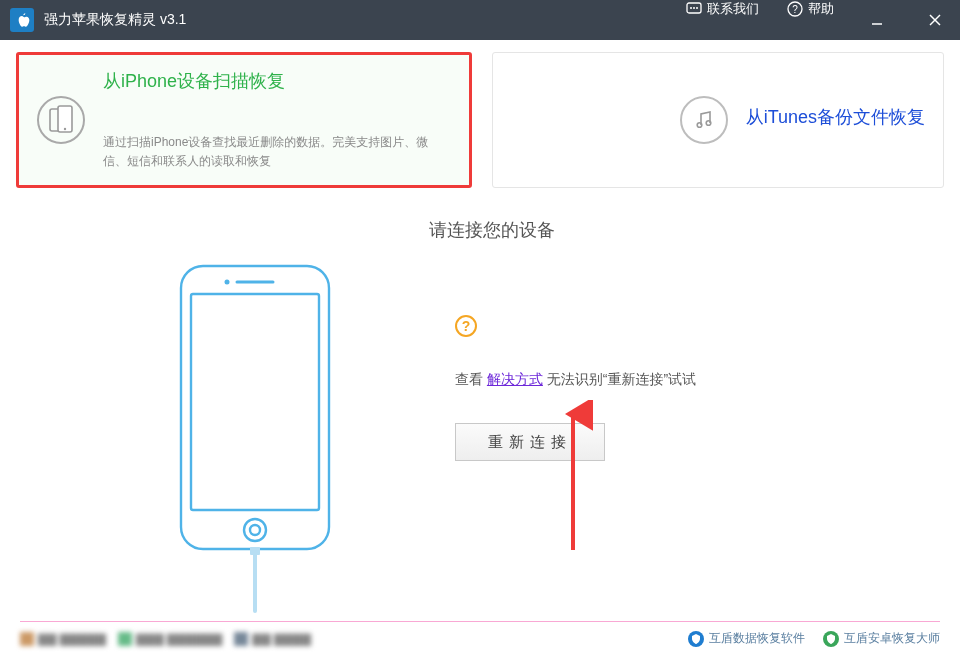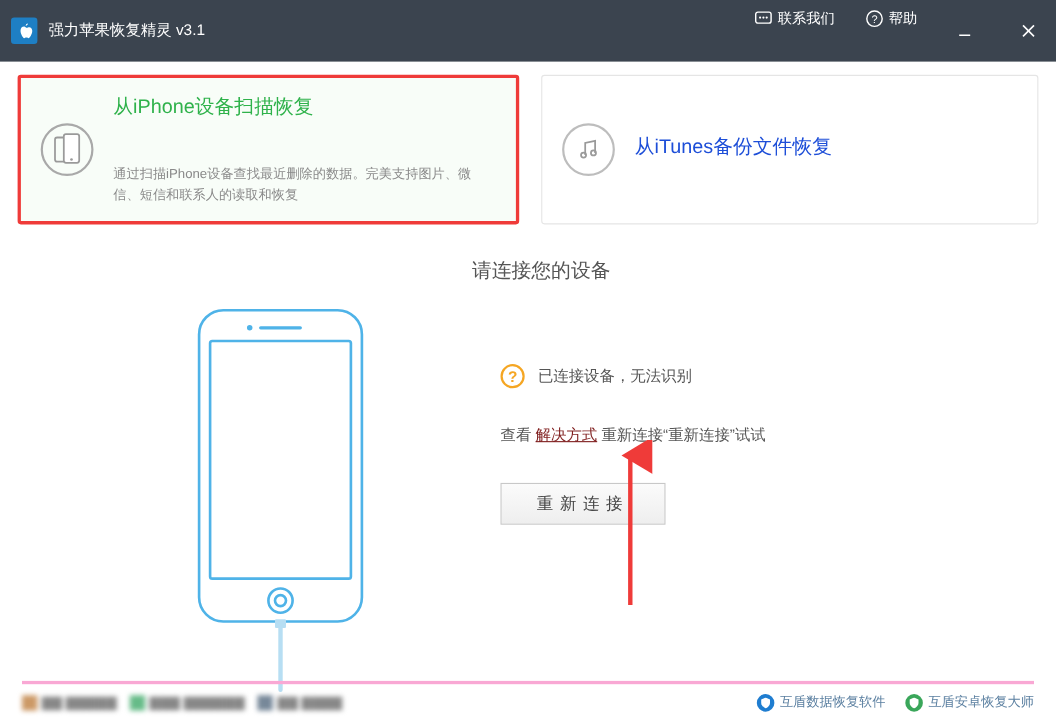--- a/index.html
+++ b/index.html
@@ -1,30 +1,30 @@
 <!DOCTYPE html>
 <html><head>
 <meta charset="utf-8">
 <style>
   * { margin: 0; padding: 0; box-sizing: border-box; font-family: "Microsoft YaHei", Arial, sans-serif; }
   body { width: 960px; height: 653px; background: #fff; overflow: hidden; }
   
   
-  .titlebar { height: 56px; background: #3b444f; display: flex; align-items: center; padding: 0 10px; color: #fff; }
+  .titlebar { height: 40px; background: #3b444f; display: flex; align-items: center; padding: 0 10px; color: #fff; }
   .titlebar .app-icon { width: 24px; height: 24px; background: #1e7fc4; border-radius: 3px; display: flex; align-items: center; justify-content: center; margin-right: 10px; }
   .titlebar .app-icon svg { width: 16px; height: 16px; fill: #fff; }
   .titlebar .title { font-size: 14px; flex: 1; }
   .titlebar .right { display: flex; align-items: flex-start; gap: 28px; font-size: 13px; }
   .titlebar .right .item { display: flex; align-items: center; gap: 5px; cursor: pointer; }
   .titlebar .winbtn { width: 30px; height: 40px; display: flex; align-items: center; justify-content: center; cursor: pointer; }
   .titlebar .winbtn svg { stroke: #fff; fill: none; }
   
   
   .modes { display: flex; padding: 12px 16px 0 16px; gap: 20px; }
-  .mode-card { flex: 1; display: flex; align-items: center; padding: 14px 18px; border: 1px solid #e5e5e5; border-radius: 3px; cursor: pointer; }
+  .mode-card { flex: 1; display: flex; align-items: center; padding: 14px 18px; border: 1px solid #e5e5e5; border-radius: 3px; cursor: pointer; justify-content: flex-end; }
   .mode-card.active { border: 3px solid #ef3b39; background: #f8fdf8; }
   .mode-card .icon { width: 48px; height: 48px; border: 2px solid #bdbdbd; border-radius: 50%; display: flex; align-items: center; justify-content: center; margin-right: 18px; flex-shrink: 0; }
   .mode-card.active .icon { border-color: #a9a9a9; }
   .mode-card .texts .t1 { font-size: 18px; color: #1d4ed8; margin-bottom: 6px; }
   .mode-card.active .texts .t1 { color: #2fb24b; }
   .mode-card .texts .t2 { font-size: 12px; color: #8a8a8a; line-height: 1.6; margin-top: 40px; }
   
   
   .main { padding: 30px 0 0 0; }
   .heading { text-align: center; font-size: 18px; color: #555; margin-bottom: 18px; padding-left: 24px; }
@@ -36,28 +36,28 @@
   .phone svg { width: 100%; height: 100%; }
   .cable { width: 4px; height: 60px; background: #b7def3; margin-top: -2px; border-radius: 2px; position: relative;}
   .cable::before { content:''; position:absolute; top:-6px; left:-3px; width:10px; height:8px; background:#b7def3; border-radius:1px;}
   
   
   .status-side { width: 330px; padding-top: 55px; }
   .status-row { display: flex; align-items: center; gap: 12px; margin-bottom: 34px; }
   .status-row .qmark { width: 22px; height: 22px; border: 2px solid #f5a623; border-radius: 50%; color: #f5a623; display: flex; align-items: center; justify-content: center; font-size: 14px; font-weight: bold; }
   .status-row .msg { font-size: 14px; color: #555; }
   .hint-row { font-size: 14px; color: #555; margin-bottom: 34px; }
-  .hint-row a { color: #7f1d1d; text-decoration: underline; cursor: pointer; }
+  .hint-row a { color: #6d28d9; text-decoration: underline; cursor: pointer; }
   .reconnect-btn { width: 150px; height: 38px; border: 1px solid #c8c8c8; background: linear-gradient(#fbfbfb,#eeeeee); font-size: 15px; color: #444; letter-spacing: 6px; cursor: pointer; }
   
   
   .arrow { position: absolute; left: 553px; top: 400px; }
   
   
-  .footer { position: absolute; bottom: 6px; left: 0; right: 0; border-top: 3px solid #f9a8d4; margin: 0 20px; padding-top: 8px; display: flex; align-items: center; gap: 12px; font-size: 12px; color: #888;}
+  .footer { position: absolute; bottom: 6px; left: 0; right: 0; border-top: 1px solid #f9a8d4; margin: 0 20px; padding-top: 8px; display: flex; align-items: center; gap: 12px; font-size: 12px; color: #888;}
   .footer .blur { filter: blur(2.5px); display:flex; gap:12px;}
   .footer .blur span{ display:inline-flex; align-items:center; gap:4px;}
   .footer .blur .ico{ width:14px;height:14px;background:#c96;}  
   .footer .right-links { margin-left: auto; display: flex; gap: 18px; }
   .footer .right-links .lk { display: flex; align-items: center; gap: 5px; cursor: pointer; color:#5a7fa0;}
   .footer .right-links .badge { width: 16px; height: 16px; border-radius: 50%; display:flex; align-items:center; justify-content:center;}
   .footer .right-links .badge.blue { background:#1f7dd0; }
   .footer .right-links .badge.green { background:#3aa65a; }
   .footer .right-links .badge svg{ width:10px;height:10px;fill:#fff;}
 </style>
@@ -143,24 +143,23 @@
           <line x1="62" y1="22" x2="98" y2="22" stroke-width="3" stroke-linecap="round"></line>
           <circle cx="52" cy="22" r="2.5" fill="#4fb3e8" stroke="none"></circle>
         </svg>
       </div>
       <div class="cable"></div>
     </div>
 
     <div class="status-side">
       <div class="status-row">
         <div class="qmark">?</div>
-        <div class="msg">已连接设备，无法识别</div>
       </div>
       <div class="hint-row">
-        <span>查看 </span><a>解决方式</a><span> 重新连接“</span><span>重新连接</span><span>”试试</span>
+        <span>查看 </span><a>解决方式</a><span> 无法识别“</span><span>重新连接</span><span>”试试</span>
       </div>
       <button class="reconnect-btn">重新连接</button>
     </div>
   </div>
 </div>
 
 <svg class="arrow" width="40" height="160">
   <defs>
       <marker id="ah" markerWidth="12" markerHeight="12" refX="6" refY="2" orient="auto">
     <path d="M0,10 L6,0 L12,10 Z" fill="#ef3b39"></path>

